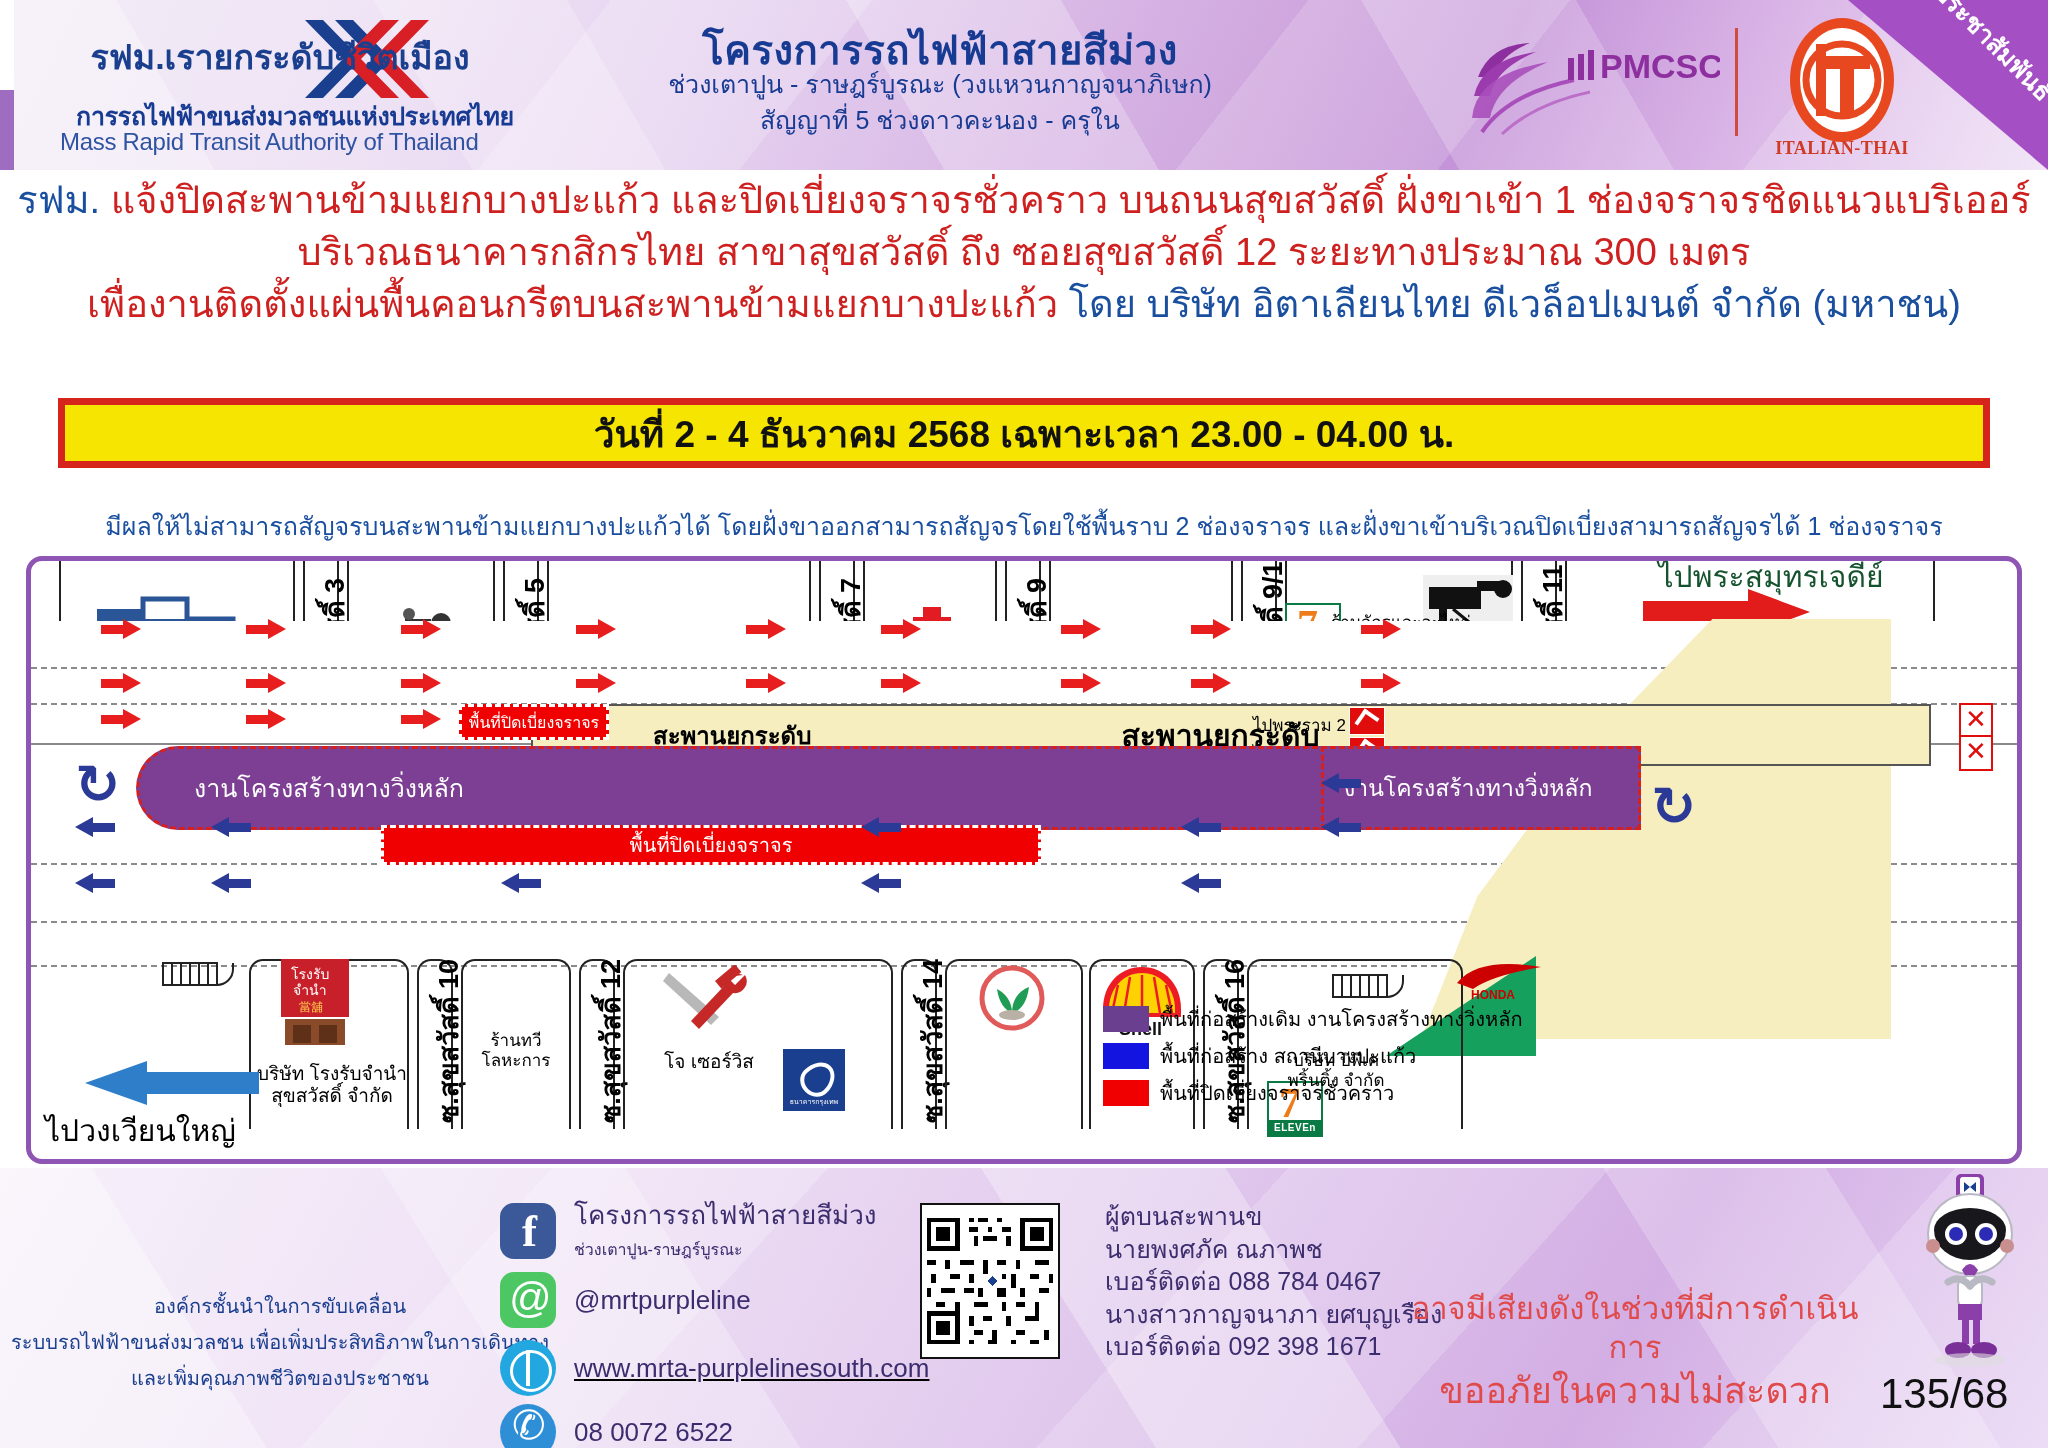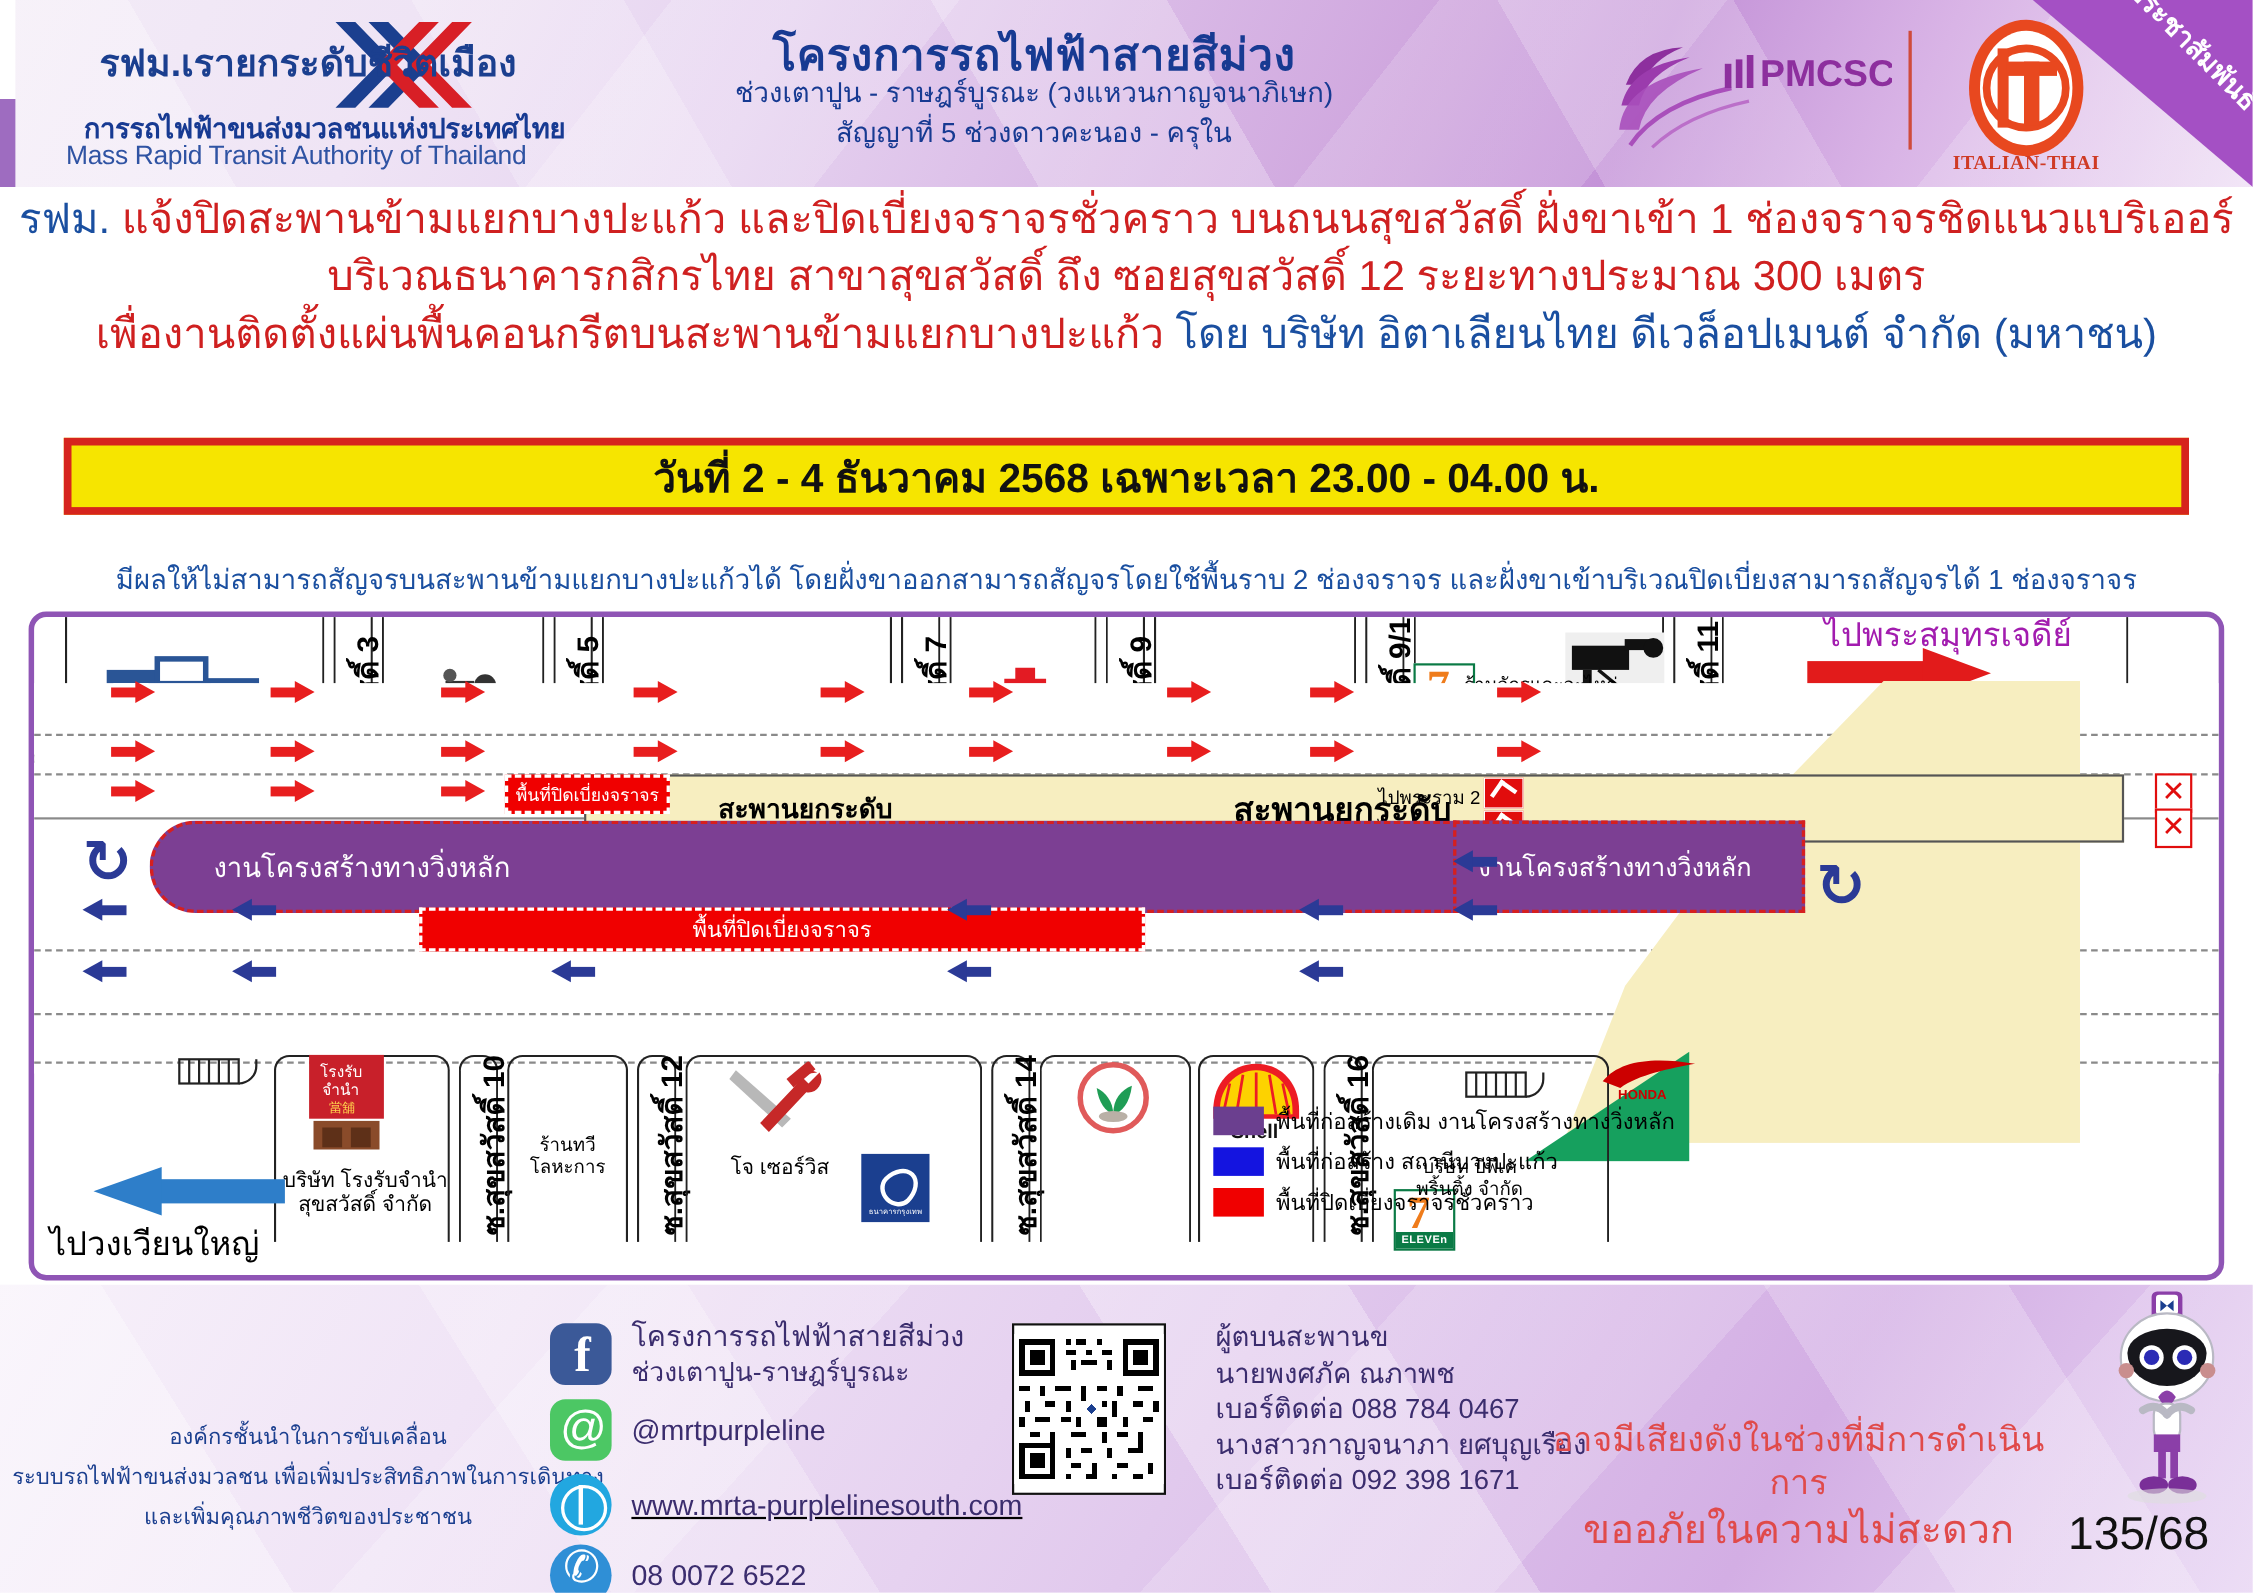--- a/index.html
+++ b/index.html
@@ -108,21 +108,21 @@
   .sign::after{content:"";position:absolute;left:8px;top:4px;width:14px;height:14px;
     border-left:4px solid #fff;border-top:4px solid #fff;transform:rotate(35deg);}
   .signlbl{position:absolute;font-size:17px;color:#000;white-space:nowrap;}
   .xbox{position:absolute;width:30px;height:32px;background:#fff;border:2px solid #e10d0d;
     color:#e10d0d;font-size:26px;font-weight:bold;text-align:center;line-height:28px;}
 
   .bigred-arrow{position:absolute;left:1612px;top:28px;width:170px;height:46px;}
   .bigred-arrow::before{content:"";position:absolute;left:0;top:12px;width:110px;height:22px;background:#e21b1b;}
   .bigred-arrow::after{content:"";position:absolute;left:105px;top:0;width:0;height:0;
     border-left:62px solid #e21b1b;border-top:23px solid transparent;border-bottom:23px solid transparent;}
-  .dest-r{position:absolute;left:1600px;top:-8px;width:280px;text-align:center;font-size:30px;color:#a21caf;}
+  .dest-r{position:absolute;left:1600px;top:-8px;width:280px;text-align:center;font-size:30px;color:#14532d;}
 
   .bigblue-arrow{position:absolute;left:48px;top:500px;width:180px;height:44px;}
   .bigblue-arrow::before{content:"";position:absolute;right:0;top:11px;width:118px;height:22px;background:#2e7ec9;}
   .bigblue-arrow::after{content:"";position:absolute;right:112px;top:0;width:0;height:0;
     border-right:62px solid #2e7ec9;border-top:22px solid transparent;border-bottom:22px solid transparent;}
   .dest-l{position:absolute;left:14px;top:546px;width:280px;text-align:left;font-size:30px;color:#000;}
 
   .uturn{position:absolute;color:#2b3a96;font-size:54px;font-weight:bold;line-height:1;}
 
   .legend{position:absolute;left:1072px;top:442px;}
@@ -164,21 +164,21 @@
   .fb{background:#3b5998;}
   .fb::after{content:"f";position:absolute;left:22px;top:2px;color:#fff;font-size:45px;font-weight:bold;font-family:"Liberation Serif",serif;}
   .line-ic{background:#4cc764;}
   .line-ic::after{content:"@";position:absolute;left:9px;top:2px;color:#fff;font-size:42px;}
   .web{background:#22a7e0;border-radius:50%;}
   .web::after{content:"";position:absolute;left:10px;top:10px;width:36px;height:36px;border:3px solid #fff;border-radius:50%;}
   .web::before{content:"";position:absolute;left:26px;top:10px;width:4px;height:36px;background:#fff;z-index:2;}
   .tel{background:#2f8fd6;border-radius:50%;}
   .tel::after{content:"✆";position:absolute;left:12px;top:-2px;color:#fff;font-size:40px;}
   .sm-tx{font-size:26px;color:#3b2d6e;line-height:1.18;}
-  .sm-tx .s{font-size:24px;}
+  .sm-tx .s{font-size:16px;}
 
   .qr{position:absolute;left:920px;top:1203px;width:136px;height:152px;background:#fff;border:2px solid #111;}
   .qr-grid{width:100%;height:100%;}
   .contact{position:absolute;left:1105px;top:1200px;font-size:25px;color:#3b2d6e;line-height:1.30;}
 
   .apolog{position:absolute;left:1400px;top:1290px;width:470px;text-align:center;
     font-size:31px;color:#e04a4a;line-height:1.25;}
   .mascot{position:absolute;left:1900px;top:1172px;width:140px;height:200px;}
   .pageno{position:absolute;left:1880px;top:1370px;font-size:42px;color:#111;}
 </style>

